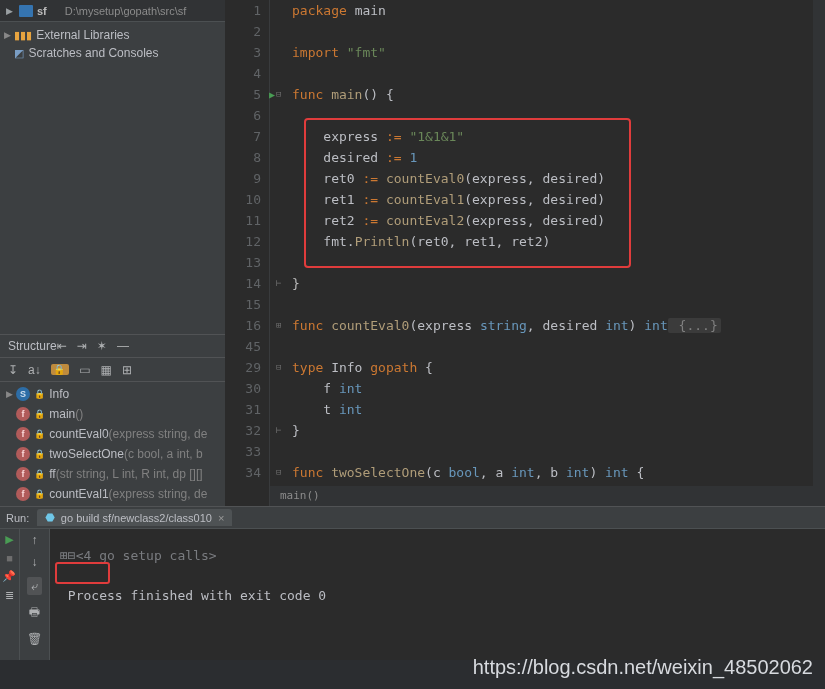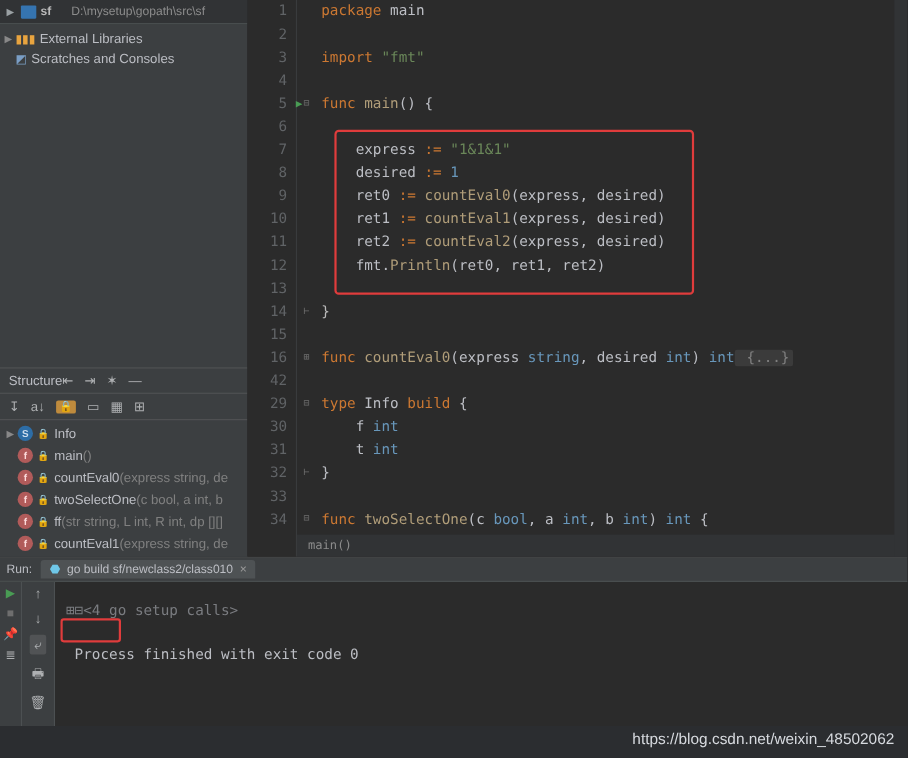--- a/index.html
+++ b/index.html
@@ -59,21 +59,21 @@
   .run-tab { background:#4e5254; padding:2px 8px; border-radius:3px 3px 0 0; display:flex; align-items:center; gap:6px; }
   .run-tab .close { color:#999; }
   .run-body { flex:1; display:flex; }
   .run-left { width:20px; background:#3c3f41; display:flex; flex-direction:column; align-items:center; padding-top:4px; gap:6px; color:#aeb0b2; font-size:11px; border-right:1px solid #4c5052; }
   .run-left2 { width:30px; background:#3c3f41; display:flex; flex-direction:column; align-items:center; padding-top:4px; gap:8px; color:#aeb0b2; font-size:12px; border-right:1px solid #4c5052; }
   .play { color:#499c54; }
   .console { flex:1; padding:6px 10px; font-family:Consolas,Menlo,monospace; font-size:13px; color:#bcbec4; position:relative;margin-top:11px; }
   .console .line { height:20px; line-height:20px; white-space:pre; }
   .setup { color:#7a7c80; }
   .rb2 { border:2.5px solid #e03c3c; border-radius:3px; position:absolute; left:5px; top:22px; width:55px; height:22px; pointer-events:none; }
-  .watermark { position:absolute; right:12px; bottom:10px; color:#d7dadf; font-size:14px; font-family:Arial,sans-serif; }
+  .watermark { position:absolute; right:12px; bottom:10px; color:#d7dadf; font-size:20px; font-family:Arial,sans-serif; }
 </style>
 </head>
 <body>
 
 <div class="top">
   <div class="left-col">
     <div class="proj-path">
       <span class="arrow">▶</span>
       <span class="folder-icon"></span>
       <span class="name">sf</span>
@@ -166,21 +166,21 @@
         <div class="gline">7</div>
         <div class="gline">8</div>
         <div class="gline">9</div>
         <div class="gline">10</div>
         <div class="gline">11</div>
         <div class="gline">12</div>
         <div class="gline">13</div>
         <div class="gline">14</div>
         <div class="gline">15</div>
         <div class="gline">16</div>
-        <div class="gline">42</div>
+        <div class="gline">45</div>
         <div class="gline">29</div>
         <div class="gline">30</div>
         <div class="gline">31</div>
         <div class="gline">32</div>
         <div class="gline">33</div>
         <div class="gline">34</div>
       </div>
     <div class="code" id="code">
       <div class="cline"><span class="kw">package </span>main</div>
         <div class="cline"> </div>
@@ -192,21 +192,21 @@
         <div class="cline">    desired <span class="kw">:= </span><span class="num">1</span></div>
         <div class="cline">    ret0 <span class="kw">:= </span><span class="fn">countEval0</span>(express, desired)</div>
         <div class="cline">    ret1 <span class="kw">:= </span><span class="fn">countEval1</span>(express, desired)</div>
         <div class="cline">    ret2 <span class="kw">:= </span><span class="fn">countEval2</span>(express, desired)</div>
         <div class="cline">    fmt.<span class="fn">Println</span>(ret0, ret1, ret2)</div>
         <div class="cline"> </div>
         <div class="cline"><span class="fold">⊢</span><span class="caret">}</span></div>
         <div class="cline"> </div>
         <div class="cline"><span class="fold">⊞</span><span class="kw">func </span><span class="fn">countEval0</span>(express <span class="typ">string</span>, desired <span class="typ">int</span>) <span class="typ">int</span><span class="foldblk"> {...}</span></div>
         <div class="cline"> </div>
-        <div class="cline"><span class="fold">⊟</span><span class="kw">type </span>Info <span class="kw">build</span> {</div>
+        <div class="cline"><span class="fold">⊟</span><span class="kw">type </span>Info <span class="kw">gopath</span> {</div>
         <div class="cline">    f <span class="typ">int</span></div>
         <div class="cline">    t <span class="typ">int</span></div>
         <div class="cline"><span class="fold">⊢</span>}</div>
         <div class="cline"> </div>
         <div class="cline"><span class="fold">⊟</span><span class="kw">func </span><span class="fn">twoSelectOne</span>(c <span class="typ">bool</span>, a <span class="typ">int</span>, b <span class="typ">int</span>) <span class="typ">int</span> {</div>
         <div class="redbox rb1"></div>
       <div class="breadcrumb"><span>main()</span></div>
     </div>
     <div class="vscroll"></div>
   </div>

